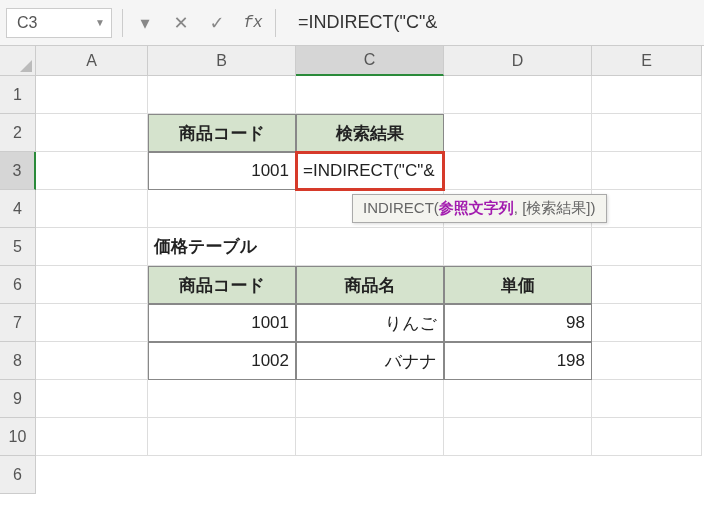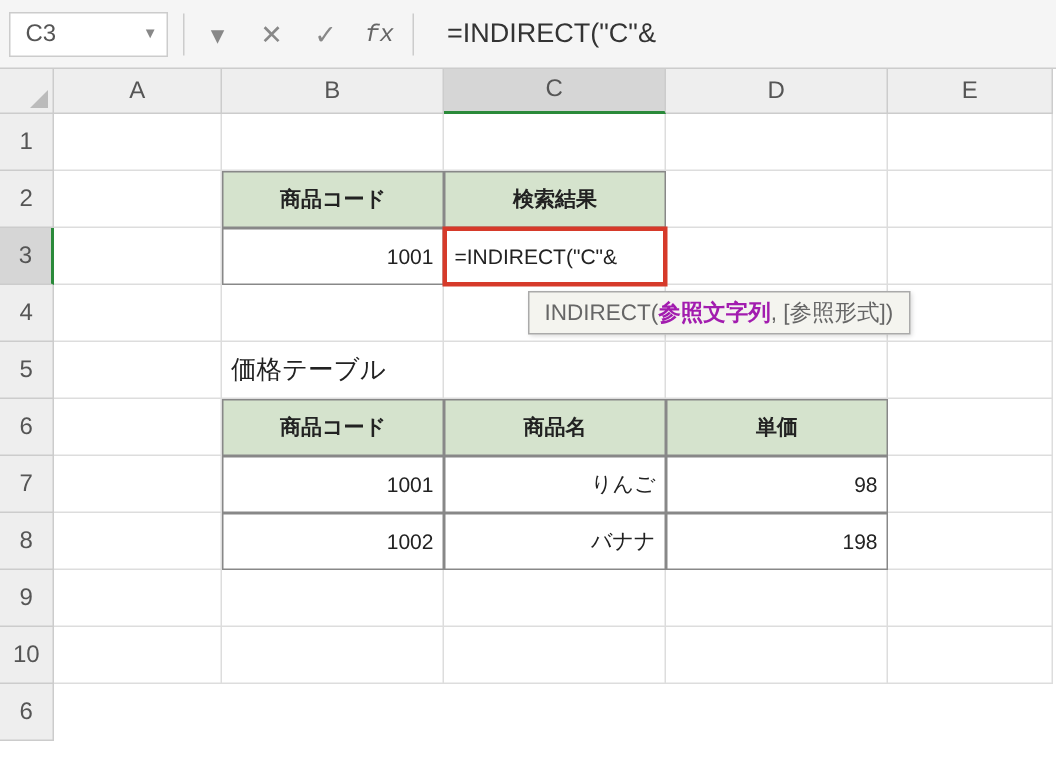--- a/index.html
+++ b/index.html
@@ -104,40 +104,40 @@
   .grid {
     position: relative;
   }
   .grow { display: flex; }
   .cell {
     border-right: 1px solid #ddd;
     border-bottom: 1px solid #ddd;
     display: flex;
     align-items: center;
     padding: 0 6px;
-    font-size: 14px;
+    font-size: 17px;
     color: #222;
     position: relative;
     background: #fff;
   }
   .cA { width: 112px; }
   .cB { width: 148px; }
   .cC { width: 148px; }
   .cD { width: 148px; }
   .cE { width: 110px; }
   .r { height: 38px; }
   .hdr-green {
     background: #d5e3cd;
     border: 1px solid #888 !important;
     justify-content: center;
     font-weight: bold;
   }
   .bordered { border: 1px solid #888 !important; }
   .right { justify-content: flex-end; }
-  .title-cell { font-weight: normal; font-size: 17px; border-right: 1px solid #ddd; }
+  .title-cell { font-weight: bold; font-size: 17px; border-right: 1px solid #ddd; }
   .edit-cell {
     outline: 3px solid #d63a2a;
     outline-offset: -2px;
     z-index: 5;
     overflow: visible;
     white-space: nowrap;
     background: #fff;
   }
   .tooltip {
     position: absolute;
@@ -275,18 +275,18 @@
 
         <div class="grow">
           <div class="cell cA r"></div>
           <div class="cell cB r"></div>
           <div class="cell cC r"></div>
           <div class="cell cD r"></div>
           <div class="cell cE r"></div>
         </div>
 
         <div class="tooltip">
-          <span>INDIRECT(</span><b>参照文字列</b><span>, [参照形式])</span>
+          <span>INDIRECT(</span><b>参照文字列</b><span>, [検索結果])</span>
         </div>
       </div>
     </div>
   </div>
 </div>
 
 </body></html>

